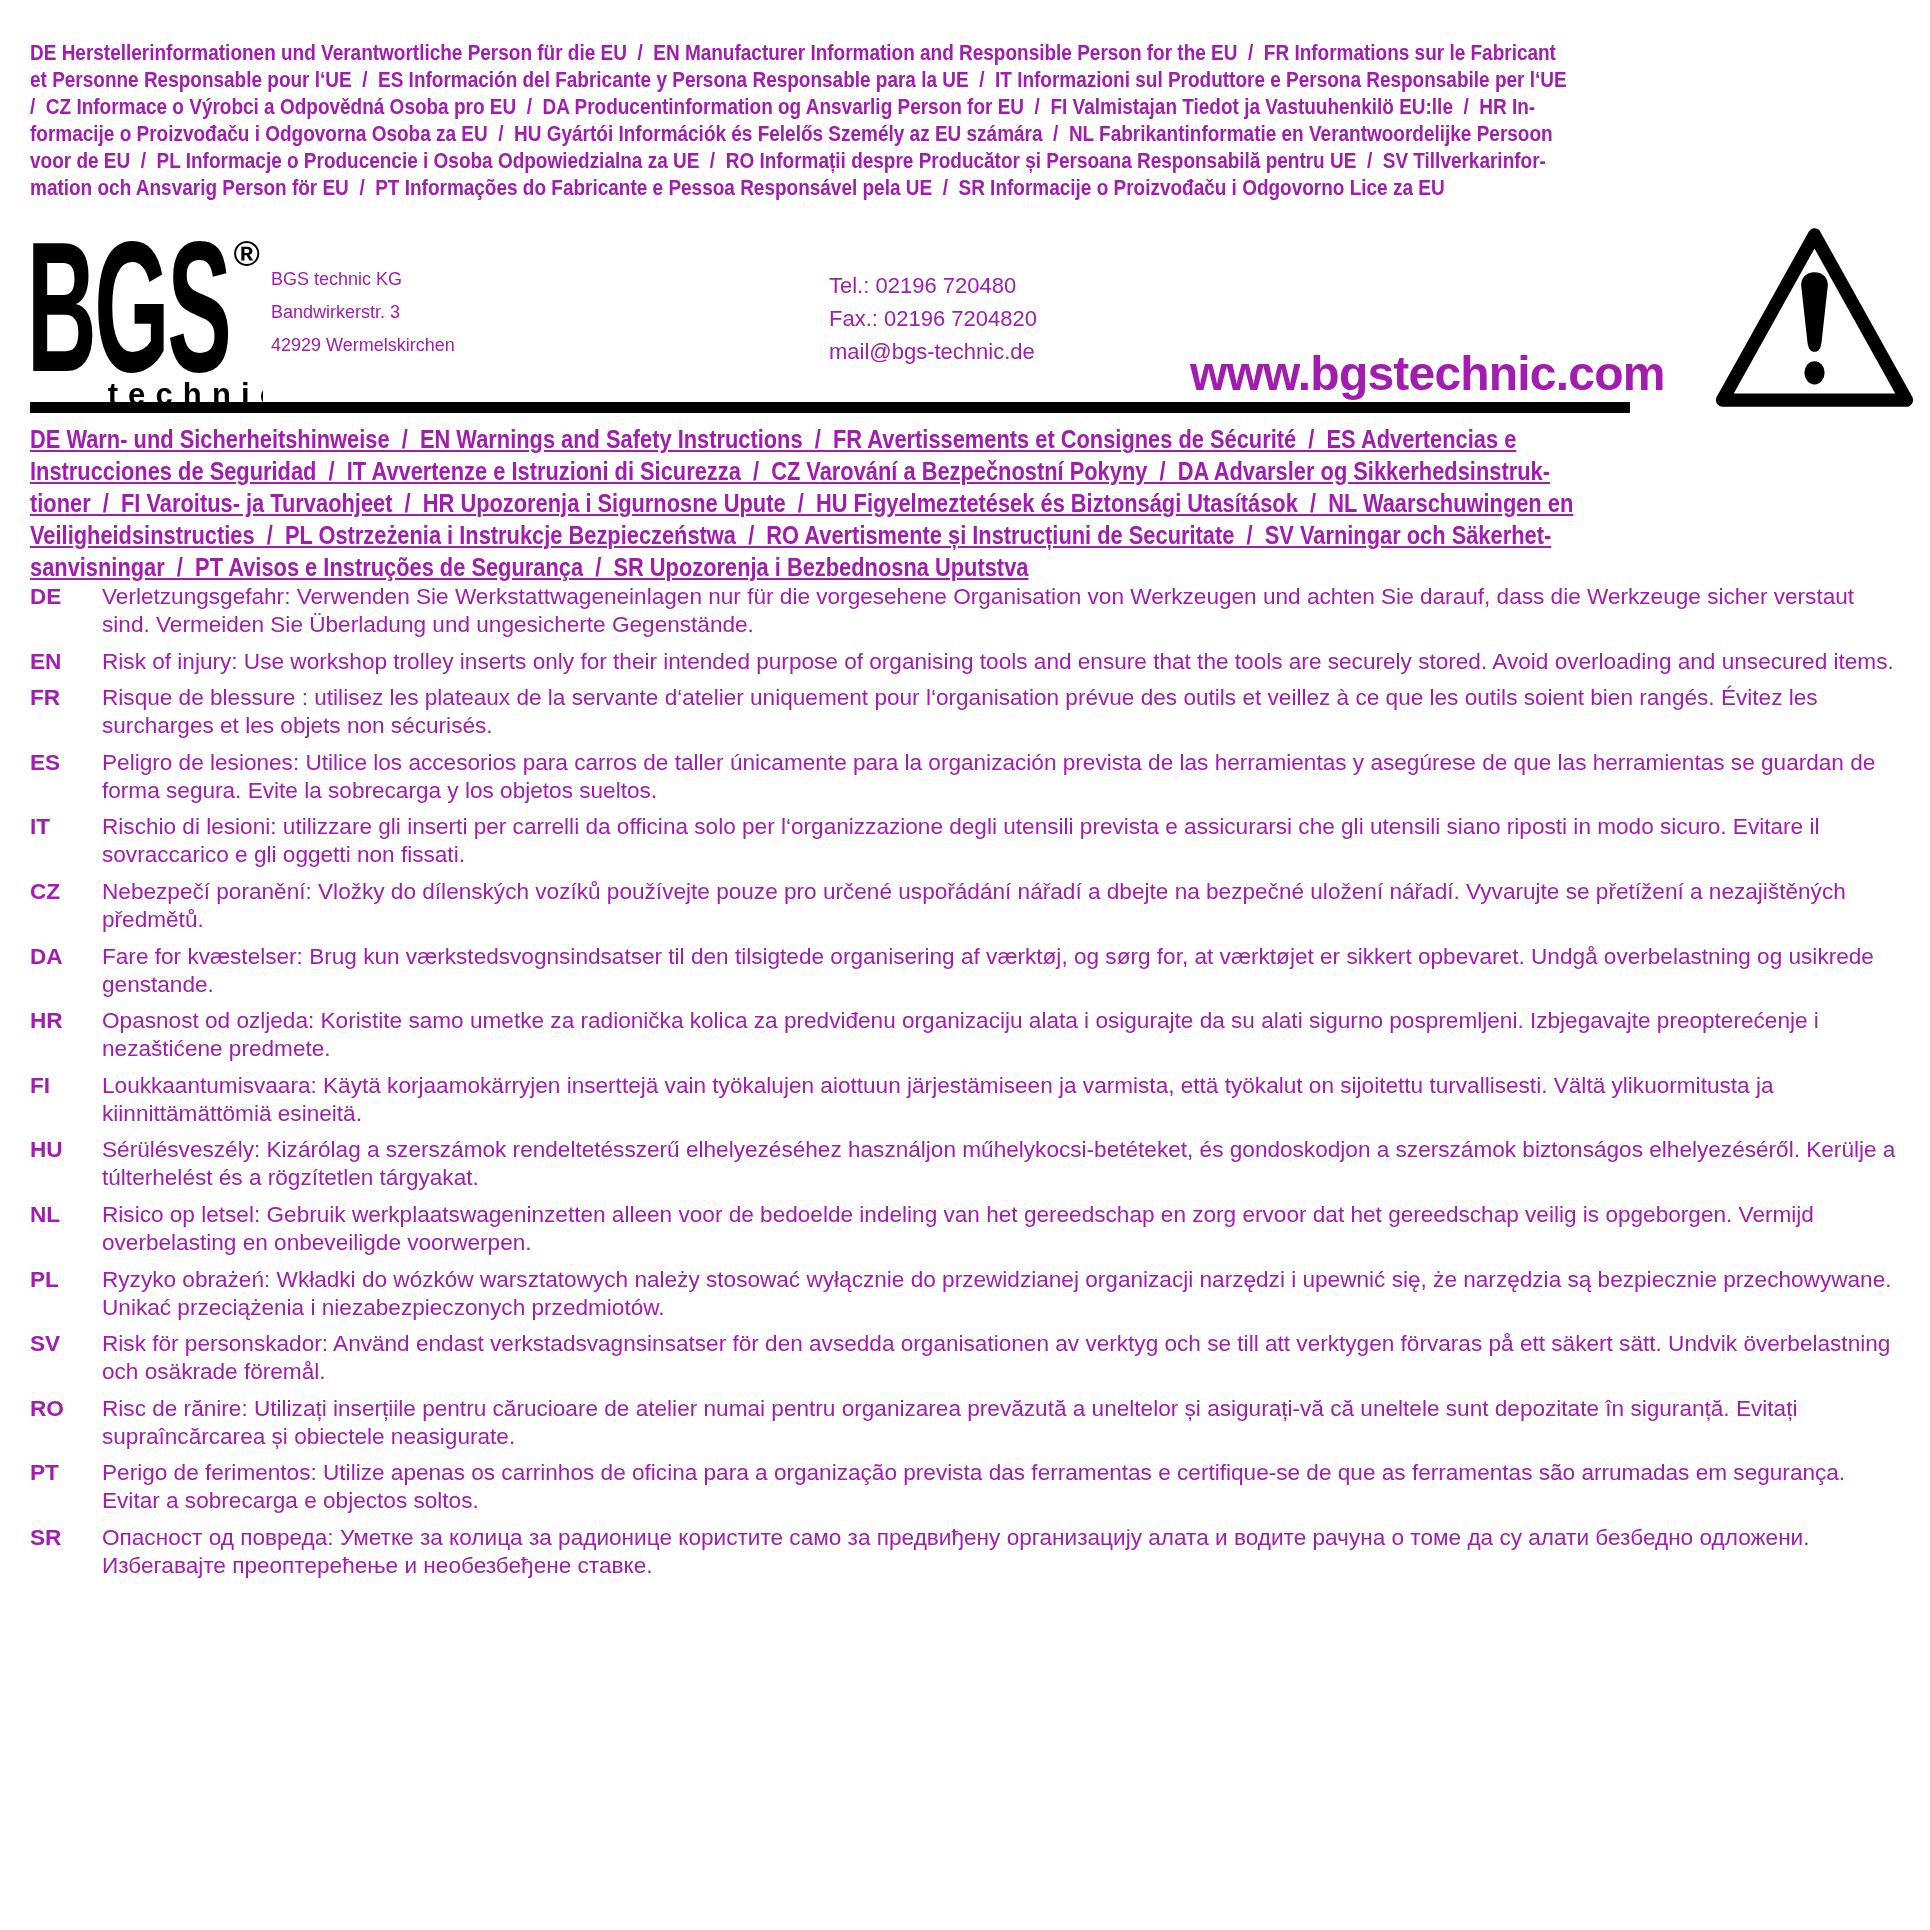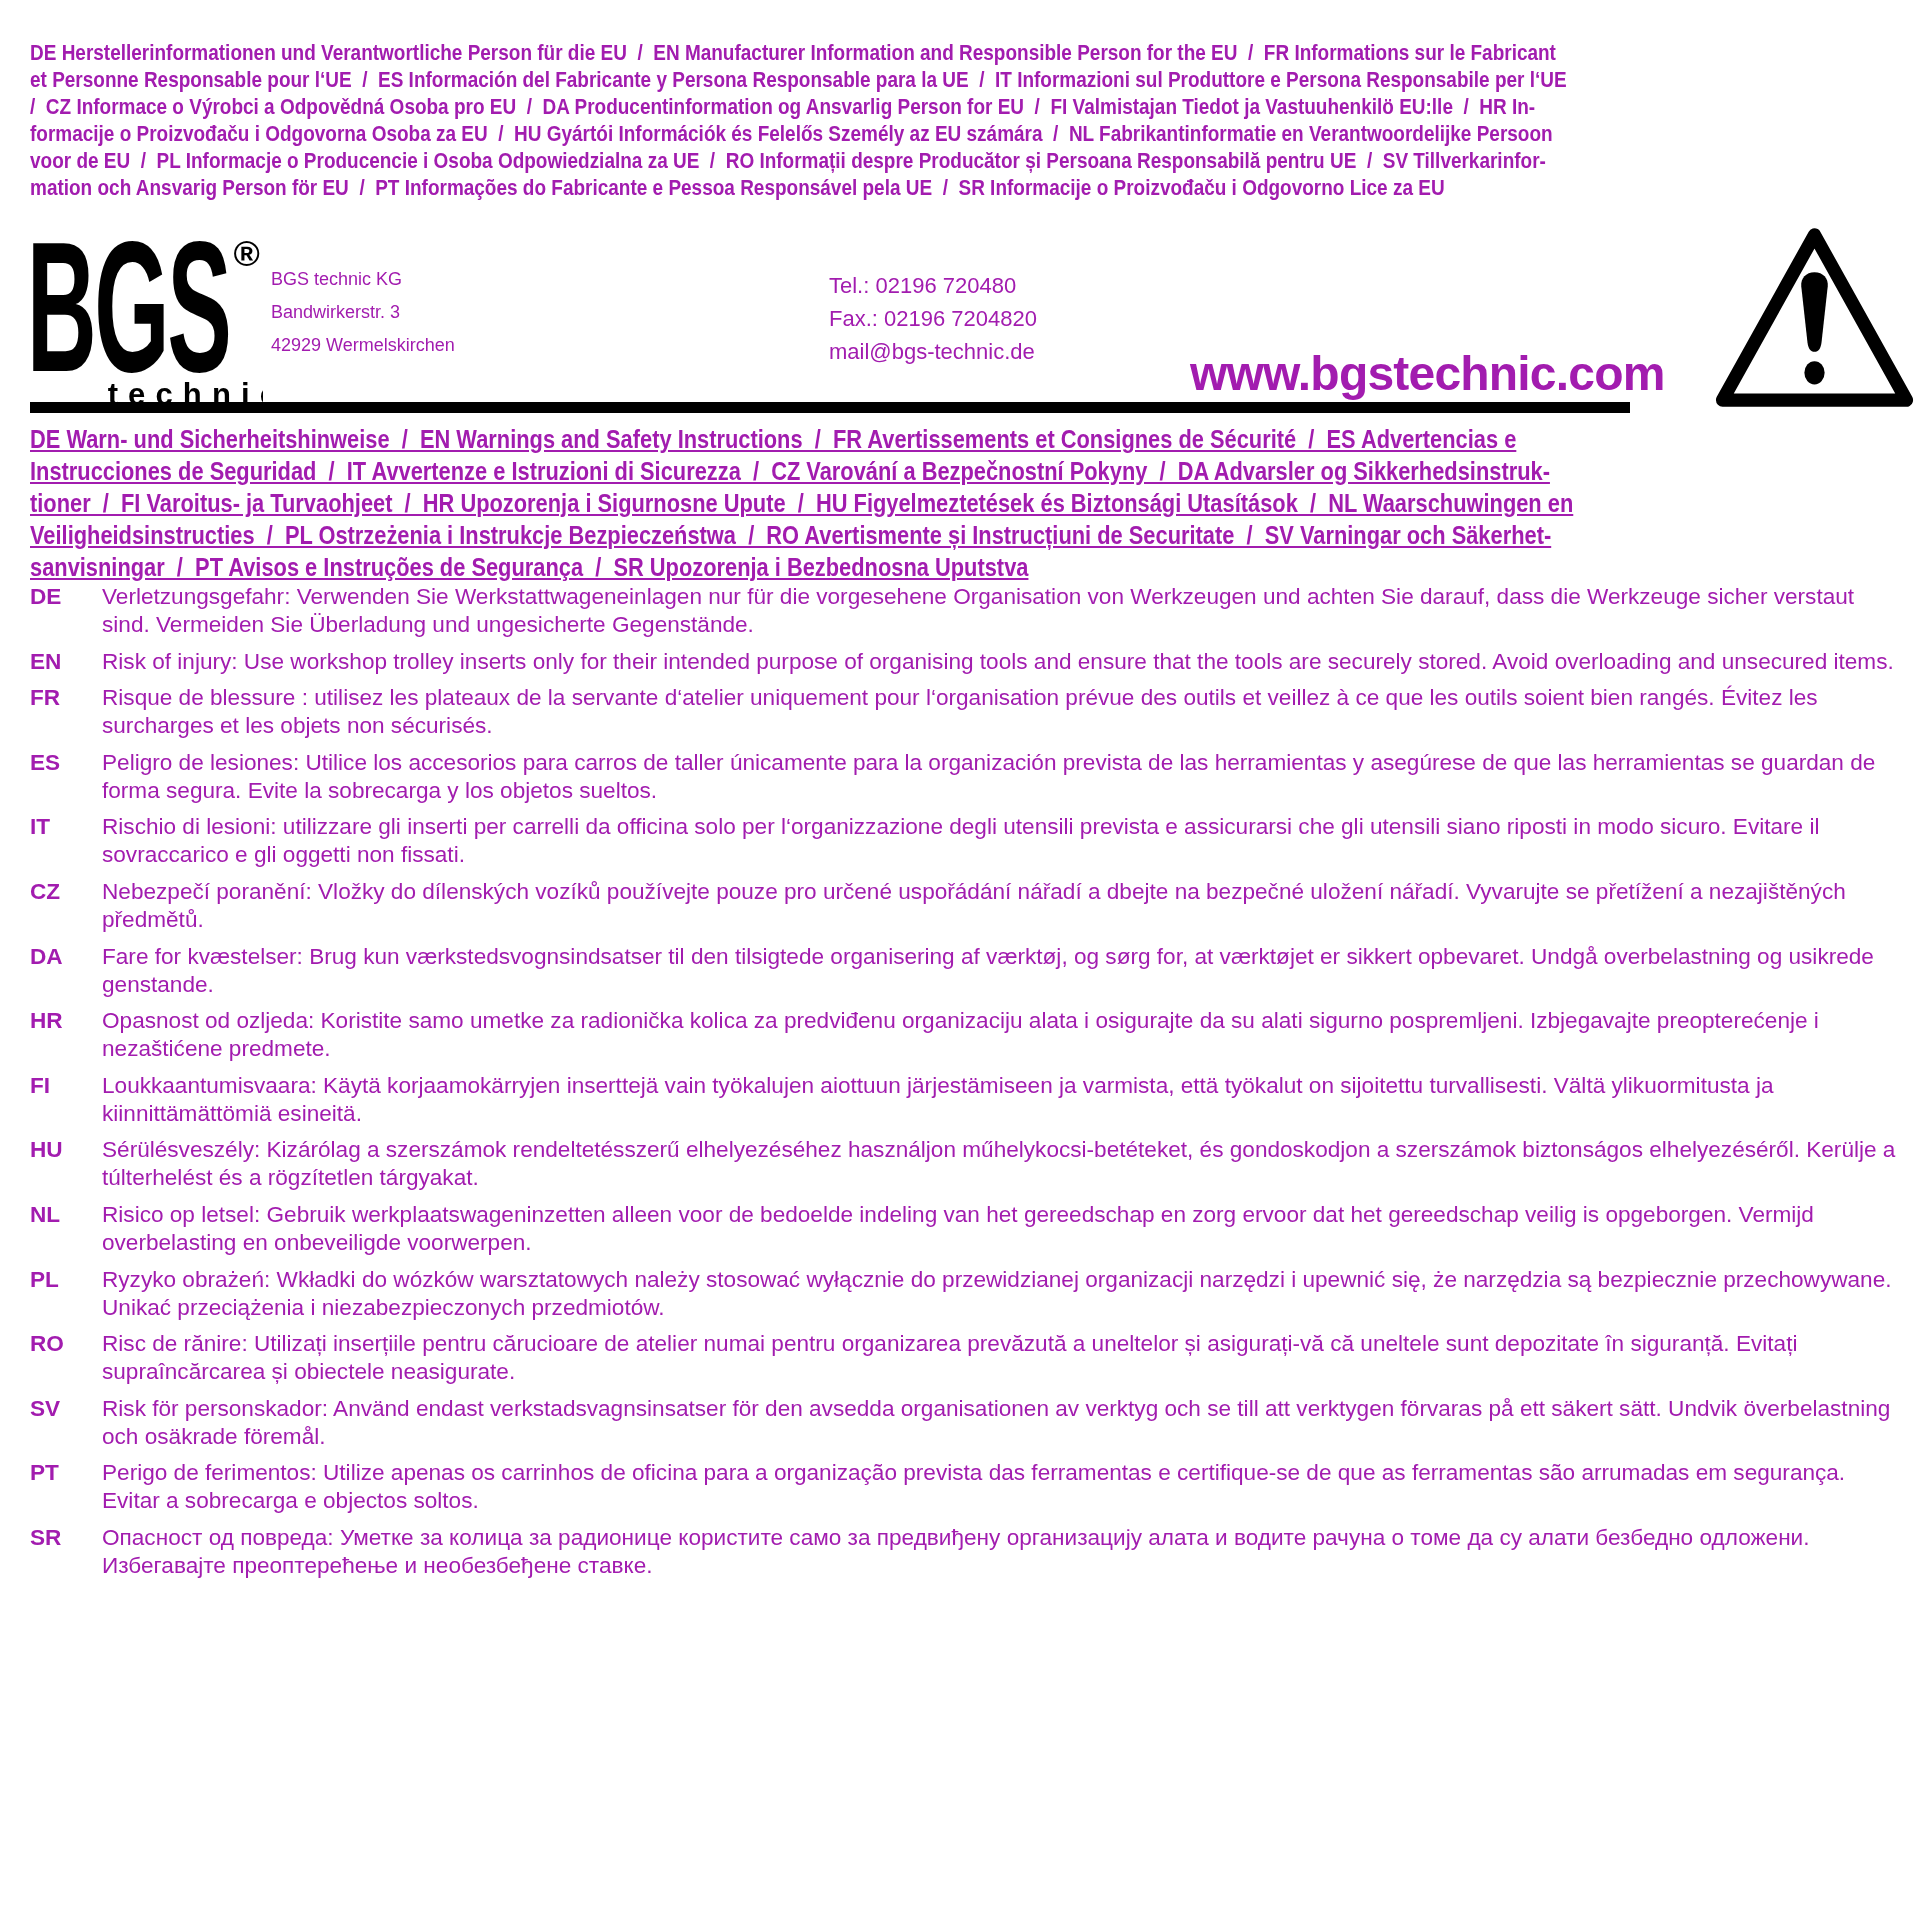--- a/index.html
+++ b/index.html
@@ -190,28 +190,28 @@
     </div>
     <div class="witem">
       <span class="wcode">NL</span>
       <span class="wtext">Risico op letsel: Gebruik werkplaatswageninzetten alleen voor de bedoelde indeling van het gereedschap en zorg ervoor dat het gereedschap veilig is opgeborgen. Vermijd overbelasting en onbeveiligde voorwerpen.</span>
     </div>
     <div class="witem">
       <span class="wcode">PL</span>
       <span class="wtext">Ryzyko obrażeń: Wkładki do wózków warsztatowych należy stosować wyłącznie do przewidzianej organizacji narzędzi i upewnić się, że narzędzia są bezpiecznie przechowywane. Unikać przeciążenia i niezabezpieczonych przedmiotów.</span>
     </div>
     <div class="witem">
+      <span class="wcode">SV</span>
+      <span class="wtext">Risk för personskador: Använd endast verkstadsvagnsinsatser för den avsedda organisationen av verktyg och se till att verktygen förvaras på ett säkert sätt. Undvik överbelastning och osäkrade föremål.</span>
+    </div>
+    <div class="witem">
       <span class="wcode">RO</span>
       <span class="wtext">Risc de rănire: Utilizați inserțiile pentru cărucioare de atelier numai pentru organizarea prevăzută a uneltelor și asigurați-vă că uneltele sunt depozitate în siguranță. Evitați supraîncărcarea și obiectele neasigurate.</span>
     </div>
     <div class="witem">
-      <span class="wcode">SV</span>
-      <span class="wtext">Risk för personskador: Använd endast verkstadsvagnsinsatser för den avsedda organisationen av verktyg och se till att verktygen förvaras på ett säkert sätt. Undvik överbelastning och osäkrade föremål.</span>
-    </div>
-    <div class="witem">
       <span class="wcode">PT</span>
       <span class="wtext">Perigo de ferimentos: Utilize apenas os carrinhos de oficina para a organização prevista das ferramentas e certifique-se de que as ferramentas são arrumadas em segurança. Evitar a sobrecarga e objectos soltos.</span>
     </div>
     <div class="witem">
       <span class="wcode">SR</span>
       <span class="wtext">Опасност од повреда: Уметке за колица за радионице користите само за предвиђену организацију алата и водите рачуна о томе да су алати безбедно одложени. Избегавајте преоптерећење и необезбеђене ставке.</span>
     </div>
 
   </div>
 

